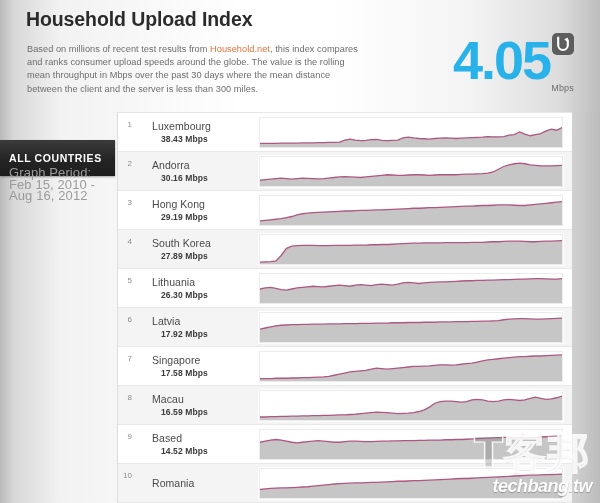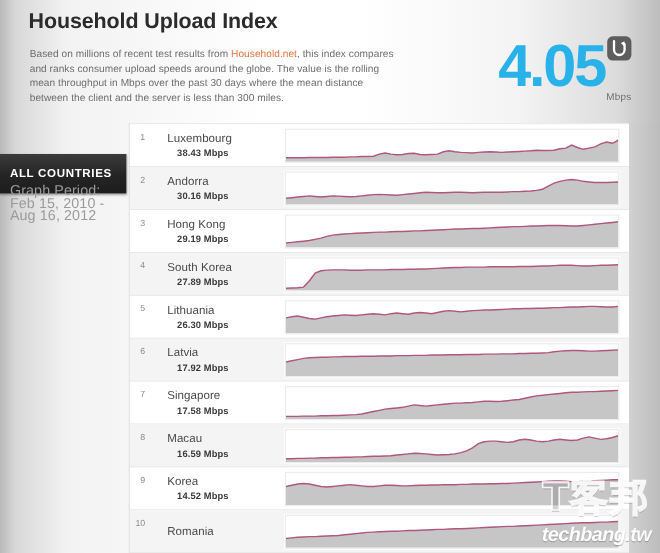--- a/index.html
+++ b/index.html
@@ -212,21 +212,21 @@
     bottom: 2px;
     width: 152px;
     height: 72px;
     pointer-events: none;
     opacity: 0.95;
   }
   .wm-cjk {
     position: absolute;
     right: 6px;
     top: 0px;
-    font-size: 35px;
+    font-size: 42px;
     font-weight: 700;
     color: transparent;
     -webkit-text-stroke: 1.4px rgba(255,255,255,0.92);
     line-height: 48px;
     letter-spacing: 1px;
     font-family: "DejaVu Sans", sans-serif;
     text-shadow: 0 1px 0 rgba(120,120,120,0.35);
   }
   .wm-url {
     position: absolute;
@@ -376,21 +376,21 @@
         <div class="spark">
           <svg viewBox="0 0 300 29" preserveAspectRatio="none">
             <path d="M0.00,26.00 L5.26,26.00 L10.53,25.72 L15.79,25.72 L21.05,25.45 L26.32,25.45 L31.58,25.18 L36.84,25.18 L42.11,24.90 L47.37,24.90 L52.63,24.63 L57.89,24.63 L63.16,24.35 L68.42,24.35 L73.68,24.07 L78.95,23.80 L84.21,23.80 L89.47,23.52 L94.74,23.25 L100.00,22.70 L105.26,22.15 L110.53,21.60 L115.79,21.05 L121.05,21.32 L126.32,21.60 L131.58,22.15 L136.84,22.70 L142.11,22.43 L147.37,22.15 L152.63,21.60 L157.89,20.50 L163.16,18.85 L168.42,16.10 L173.68,12.25 L178.95,10.60 L184.21,10.05 L189.47,10.05 L194.74,10.60 L200.00,11.15 L205.26,10.60 L210.53,8.95 L215.79,8.40 L221.05,8.95 L226.32,10.05 L231.58,10.60 L236.84,10.05 L242.11,8.95 L247.37,8.40 L252.63,8.95 L257.89,9.50 L263.16,8.95 L268.42,7.30 L273.68,6.20 L278.95,7.30 L284.21,8.40 L289.47,7.85 L294.74,6.75 L300.00,5.10 L300,29 L0,29 Z" fill="#c6c6c6"></path>
             <path d="M0.00,26.00 L5.26,26.00 L10.53,25.72 L15.79,25.72 L21.05,25.45 L26.32,25.45 L31.58,25.18 L36.84,25.18 L42.11,24.90 L47.37,24.90 L52.63,24.63 L57.89,24.63 L63.16,24.35 L68.42,24.35 L73.68,24.07 L78.95,23.80 L84.21,23.80 L89.47,23.52 L94.74,23.25 L100.00,22.70 L105.26,22.15 L110.53,21.60 L115.79,21.05 L121.05,21.32 L126.32,21.60 L131.58,22.15 L136.84,22.70 L142.11,22.43 L147.37,22.15 L152.63,21.60 L157.89,20.50 L163.16,18.85 L168.42,16.10 L173.68,12.25 L178.95,10.60 L184.21,10.05 L189.47,10.05 L194.74,10.60 L200.00,11.15 L205.26,10.60 L210.53,8.95 L215.79,8.40 L221.05,8.95 L226.32,10.05 L231.58,10.60 L236.84,10.05 L242.11,8.95 L247.37,8.40 L252.63,8.95 L257.89,9.50 L263.16,8.95 L268.42,7.30 L273.68,6.20 L278.95,7.30 L284.21,8.40 L289.47,7.85 L294.74,6.75 L300.00,5.10" fill="none" stroke="#b0577f" stroke-width="1.3" vector-effect="non-scaling-stroke"></path>
           </svg>
         </div>
       </div>
       <div class="row">
         <div class="rank">9</div>
         <div class="rowtext">
-          <div class="country">Korea</div>
+          <div class="country">Based</div>
           <div class="speed">14.52 Mbps</div>
         </div>
         <div class="spark">
           <svg viewBox="0 0 300 29" preserveAspectRatio="none">
             <path d="M0.00,12.25 L5.26,11.15 L10.53,10.05 L15.79,9.50 L21.05,10.05 L26.32,11.15 L31.58,12.25 L36.84,12.80 L42.11,12.25 L47.37,11.70 L52.63,11.15 L57.89,10.60 L63.16,11.15 L68.42,11.70 L73.68,12.25 L78.95,12.25 L84.21,11.70 L89.47,11.15 L94.74,11.15 L100.00,11.43 L105.26,11.70 L110.53,11.70 L115.79,11.43 L121.05,11.15 L126.32,11.15 L131.58,10.88 L136.84,10.88 L142.11,10.60 L147.37,10.60 L152.63,10.60 L157.89,10.32 L163.16,10.32 L168.42,10.05 L173.68,10.05 L178.95,10.05 L184.21,9.77 L189.47,9.77 L194.74,9.50 L200.00,9.50 L205.26,9.23 L210.53,8.95 L215.79,8.68 L221.05,8.40 L226.32,8.13 L231.58,7.85 L236.84,7.58 L242.11,7.30 L247.37,7.30 L252.63,7.58 L257.89,7.85 L263.16,7.85 L268.42,7.58 L273.68,7.30 L278.95,7.02 L284.21,6.75 L289.47,6.47 L294.74,6.20 L300.00,6.20 L300,29 L0,29 Z" fill="#c6c6c6"></path>
             <path d="M0.00,12.25 L5.26,11.15 L10.53,10.05 L15.79,9.50 L21.05,10.05 L26.32,11.15 L31.58,12.25 L36.84,12.80 L42.11,12.25 L47.37,11.70 L52.63,11.15 L57.89,10.60 L63.16,11.15 L68.42,11.70 L73.68,12.25 L78.95,12.25 L84.21,11.70 L89.47,11.15 L94.74,11.15 L100.00,11.43 L105.26,11.70 L110.53,11.70 L115.79,11.43 L121.05,11.15 L126.32,11.15 L131.58,10.88 L136.84,10.88 L142.11,10.60 L147.37,10.60 L152.63,10.60 L157.89,10.32 L163.16,10.32 L168.42,10.05 L173.68,10.05 L178.95,10.05 L184.21,9.77 L189.47,9.77 L194.74,9.50 L200.00,9.50 L205.26,9.23 L210.53,8.95 L215.79,8.68 L221.05,8.40 L226.32,8.13 L231.58,7.85 L236.84,7.58 L242.11,7.30 L247.37,7.30 L252.63,7.58 L257.89,7.85 L263.16,7.85 L268.42,7.58 L273.68,7.30 L278.95,7.02 L284.21,6.75 L289.47,6.47 L294.74,6.20 L300.00,6.20" fill="none" stroke="#b0577f" stroke-width="1.3" vector-effect="non-scaling-stroke"></path>
           </svg>
         </div>
       </div>
       <div class="row alt">

